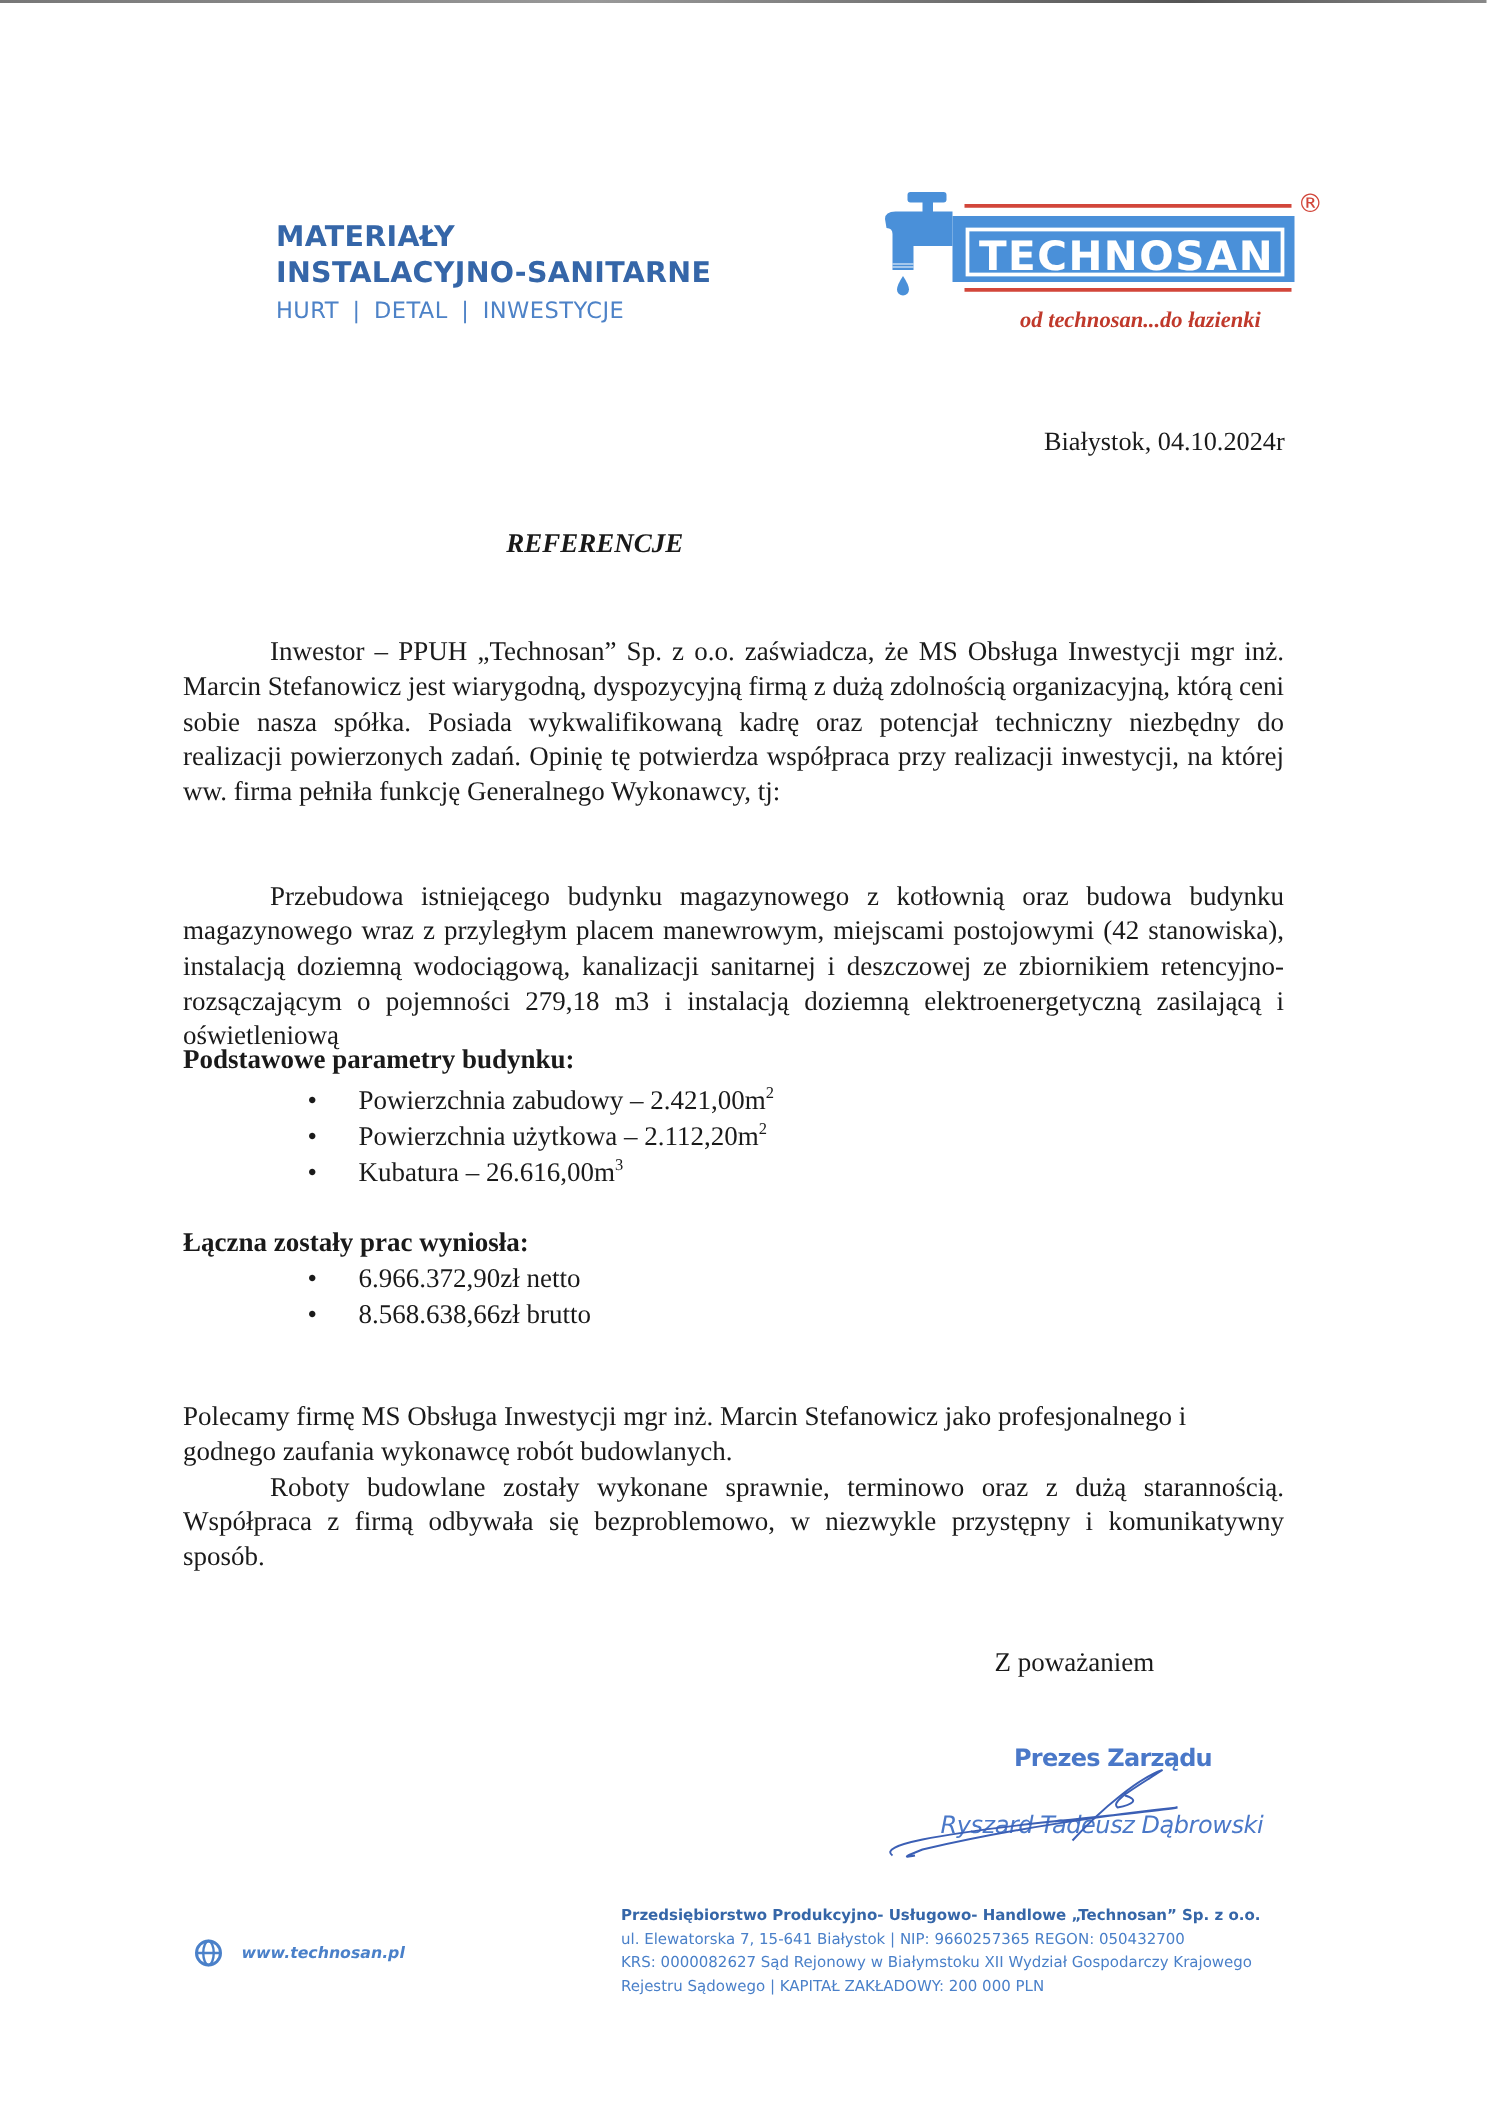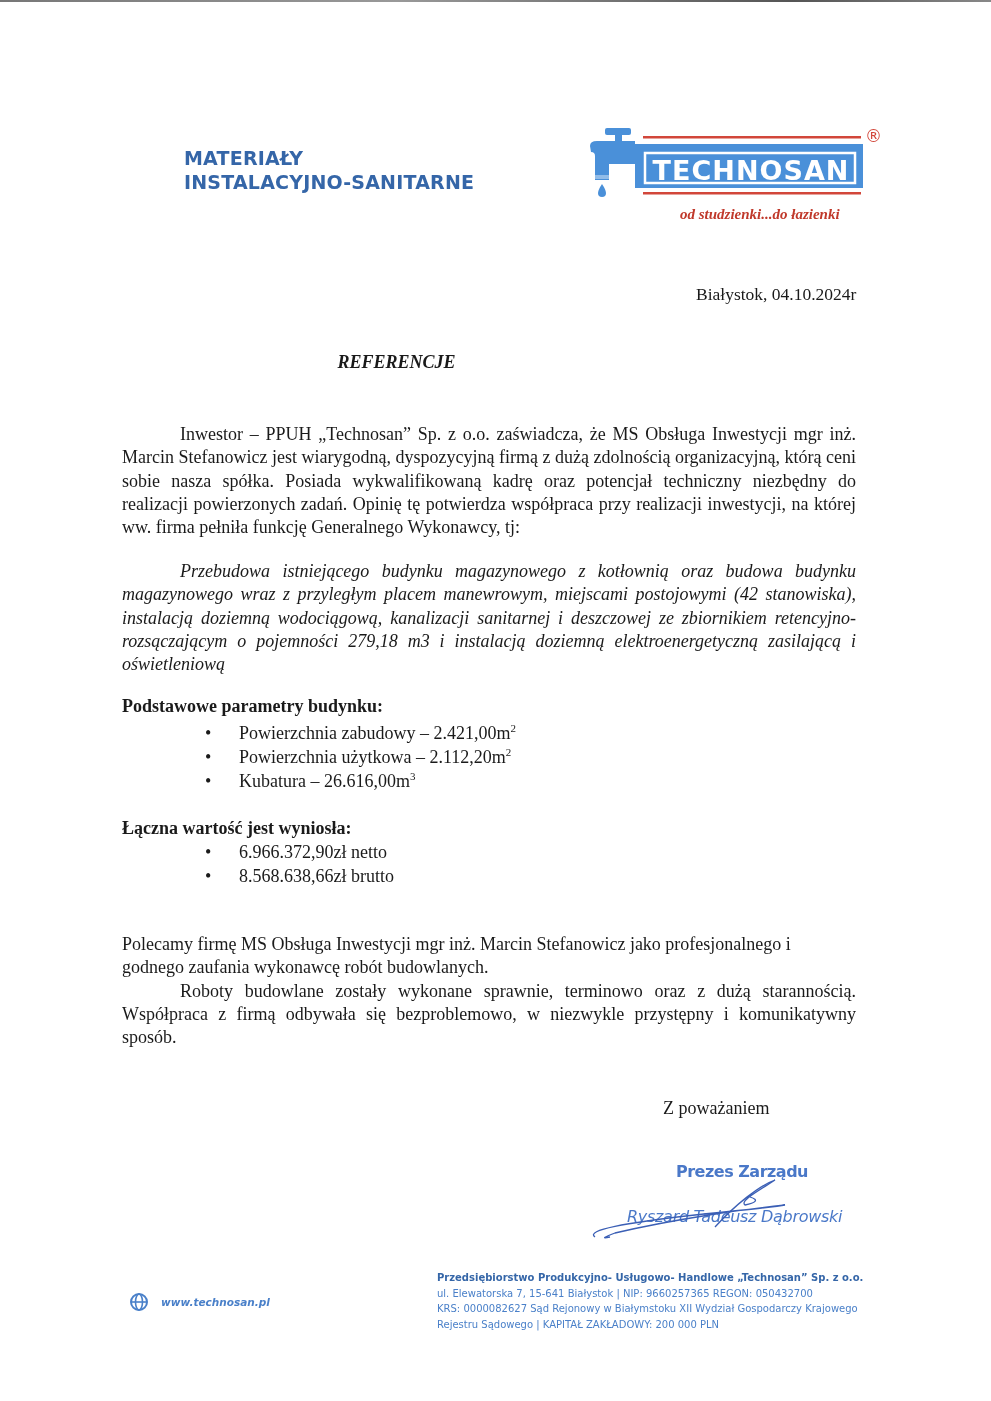--- a/index.html
+++ b/index.html
@@ -16,49 +16,52 @@
   .logo { position: absolute; left: 585px; top: 126px; width: 310px; height: 100px; }
   .logo-reg { position: absolute; left: 280px; top: 0px; font-family: "DejaVu Sans", sans-serif; font-size: 17px; color: #d2463a; }
   .logo-tag { position: absolute; left: 95px; top: 80px; font-family: "Liberation Serif", serif; font-style: italic; font-weight: bold; font-size: 15px; color: #c0392b; white-space: nowrap; }
 
   .date { position: absolute; left: 696px; top: 284px; font-size: 17.5px; }
   .title { position: absolute; left: 0; width: 793px; top: 352px; text-align: center; font-size: 18px; font-weight: bold; font-style: italic; }
 
   .body-block { position: absolute; left: 122px; width: 734px; font-size: 18px; line-height: 23.3px; text-align: justify; }
   .p1 { top: 423px; }
   .p1 .indent, .p2 .indent, .p3 .indent { display: inline-block; width: 58px; }
-  .p2 { top: 560px; font-style: italic; }
+  .p2 { top: 586px; }
   .sec-title { position: absolute; left: 122px; font-weight: bold; font-size: 18px; }
   .sec1 { top: 696px; }
   .sec2 { top: 818px; }
   ul.list { position: absolute; left: 205px; margin: 0; padding: 0; list-style: none; font-size: 18px; line-height: 24px; }
   ul.list li { position: relative; padding-left: 34px; }
   ul.list li::before { content: "•"; position: absolute; left: 0; top: 0; font-size: 18px; }
   .l1 { top: 721px; }
   .l2 { top: 840px; }
   sup { font-size: 11px; vertical-align: 7px; line-height: 0; }
   .p3 { top: 933px; }
   .regards { position: absolute; left: 663px; top: 1098px; font-size: 18px; }
   .sign-role { position: absolute; left: 676px; top: 1162px; font-family: "DejaVu Sans", sans-serif; font-weight: bold; font-size: 16px; color: #4a78c8; letter-spacing: -0.5px; }
   .sign-name { position: absolute; left: 627px; top: 1207px; font-family: "DejaVu Sans", sans-serif; font-style: italic; font-size: 16px; color: #4a78c8; letter-spacing: -0.3px; }
   .signature { position: absolute; left: 585px; top: 1175px; width: 230px; height: 70px; }
 
   .foot-web { position: absolute; left: 129px; top: 1292px; display: flex; align-items: center; gap: 12px; }
   .foot-web-text { font-family: "DejaVu Sans", sans-serif; font-weight: bold; font-size: 10.5px; color: #4a80c9; font-style: italic; }
-  .foot-info { position: absolute; left: 437px; top: 1270px; font-family: "DejaVu Sans", sans-serif; font-size: 10px; line-height: 15.5px; color: #4a80c9; }
+  .foot-info { position: absolute; left: 414px; top: 1270px; font-family: "DejaVu Sans", sans-serif; font-size: 10px; line-height: 15.5px; color: #4a80c9; }
   .foot-info .strong { font-weight: bold; color: #3566a8; }
 </style>
 </head>
 <body>
 
 <div class="scan-edge"></div>
 
 <div class="hdr-left">
   <div class="hdr-l1">MATERIAŁY</div>
   <div class="hdr-l2">INSTALACYJNO-SANITARNE</div>
+  <div class="hdr-l3">
+    <span>HURT</span><span class="sep">|</span><span>DETAL</span><span class="sep">|</span><span>INWESTYCJE</span>
+  </div>
 </div>
 
 <div class="logo">
   <svg width="280" height="80" viewBox="0 0 280 80">
 
     <rect x="20" y="2" width="26" height="7" rx="2" fill="#4a90d9"></rect>
     <rect x="30" y="8" width="7" height="8" fill="#4a90d9"></rect>
 
     <path d="M5 20 Q5 15 12 15 L50 15 L50 38 L24 38 L24 48 L10 48 L10 30 Q10 26 6 26 Z" fill="#4a90d9"></path>
     <rect x="10" y="48" width="14" height="6" fill="#4a90d9"></rect>
@@ -67,38 +70,38 @@
     <path d="M17 58 Q13 64 13 67 A4 4 0 0 0 21 67 Q21 64 17 58 Z" fill="#4a90d9"></path>
 
     <rect x="58" y="10" width="218" height="2.5" fill="#d2463a"></rect>
     <rect x="58" y="66" width="218" height="2.5" fill="#d2463a"></rect>
 
     <rect x="50" y="18" width="228" height="44" fill="#4a90d9"></rect>
     <rect x="60" y="27" width="210" height="30" fill="#4a90d9" stroke="#ffffff" stroke-width="2.5"></rect>
     <text x="166" y="54" text-anchor="middle" font-family="DejaVu Sans, sans-serif" font-weight="bold" font-size="27" fill="#ffffff" letter-spacing="1">TECHNOSAN</text>
   </svg>
   <span class="logo-reg">®</span>
-  <span class="logo-tag">od studzienki...do łazienki</span>
+  <span class="logo-tag">od technosan...do łazienki</span>
 </div>
 
 <div class="date">Białystok, 04.10.2024r</div>
 <div class="title">REFERENCJE</div>
 
 <div class="body-block p1"><span class="indent"></span><span>Inwestor – PPUH „Technosan” Sp. z o.o. zaświadcza, że MS Obsługa Inwestycji mgr inż. Marcin Stefanowicz jest wiarygodną, dyspozycyjną firmą z dużą zdolnością organizacyjną, którą ceni sobie nasza spółka. Posiada wykwalifikowaną kadrę oraz potencjał techniczny niezbędny do realizacji powierzonych zadań. Opinię tę potwierdza współpraca przy realizacji inwestycji, na której ww. firma pełniła funkcję Generalnego Wykonawcy, tj:</span></div>
 
 <div class="body-block p2"><span class="indent"></span><span>Przebudowa istniejącego budynku magazynowego z kotłownią oraz budowa budynku magazynowego wraz z przyległym placem manewrowym, miejscami postojowymi (42 stanowiska), instalacją doziemną wodociągową, kanalizacji sanitarnej i deszczowej ze zbiornikiem retencyjno-rozsączającym o pojemności 279,18 m3 i instalacją doziemną elektroenergetyczną zasilającą i oświetleniową</span></div>
 
 <div class="sec-title sec1">Podstawowe parametry budynku:</div>
 <ul class="list l1">
   <li><span>Powierzchnia zabudowy – 2.421,00m</span><sup>2</sup></li>
   <li><span>Powierzchnia użytkowa – 2.112,20m</span><sup>2</sup></li>
   <li><span>Kubatura – 26.616,00m</span><sup>3</sup></li>
 </ul>
 
-<div class="sec-title sec2">Łączna wartość jest wyniosła:</div>
+<div class="sec-title sec2">Łączna zostały prac wyniosła:</div>
 <ul class="list l2">
   <li>6.966.372,90zł netto</li>
   <li>8.568.638,66zł brutto</li>
 </ul>
 
 <div class="body-block p3">
   <div style="text-align:left">Polecamy firmę MS Obsługa Inwestycji mgr inż. Marcin Stefanowicz jako profesjonalnego i godnego zaufania wykonawcę robót budowlanych.</div>
   <div><span class="indent"></span><span>Roboty budowlane zostały wykonane sprawnie, terminowo oraz z dużą starannością. Współpraca z firmą odbywała się bezproblemowo, w niezwykle przystępny i komunikatywny sposób.</span></div>
 </div>
 

